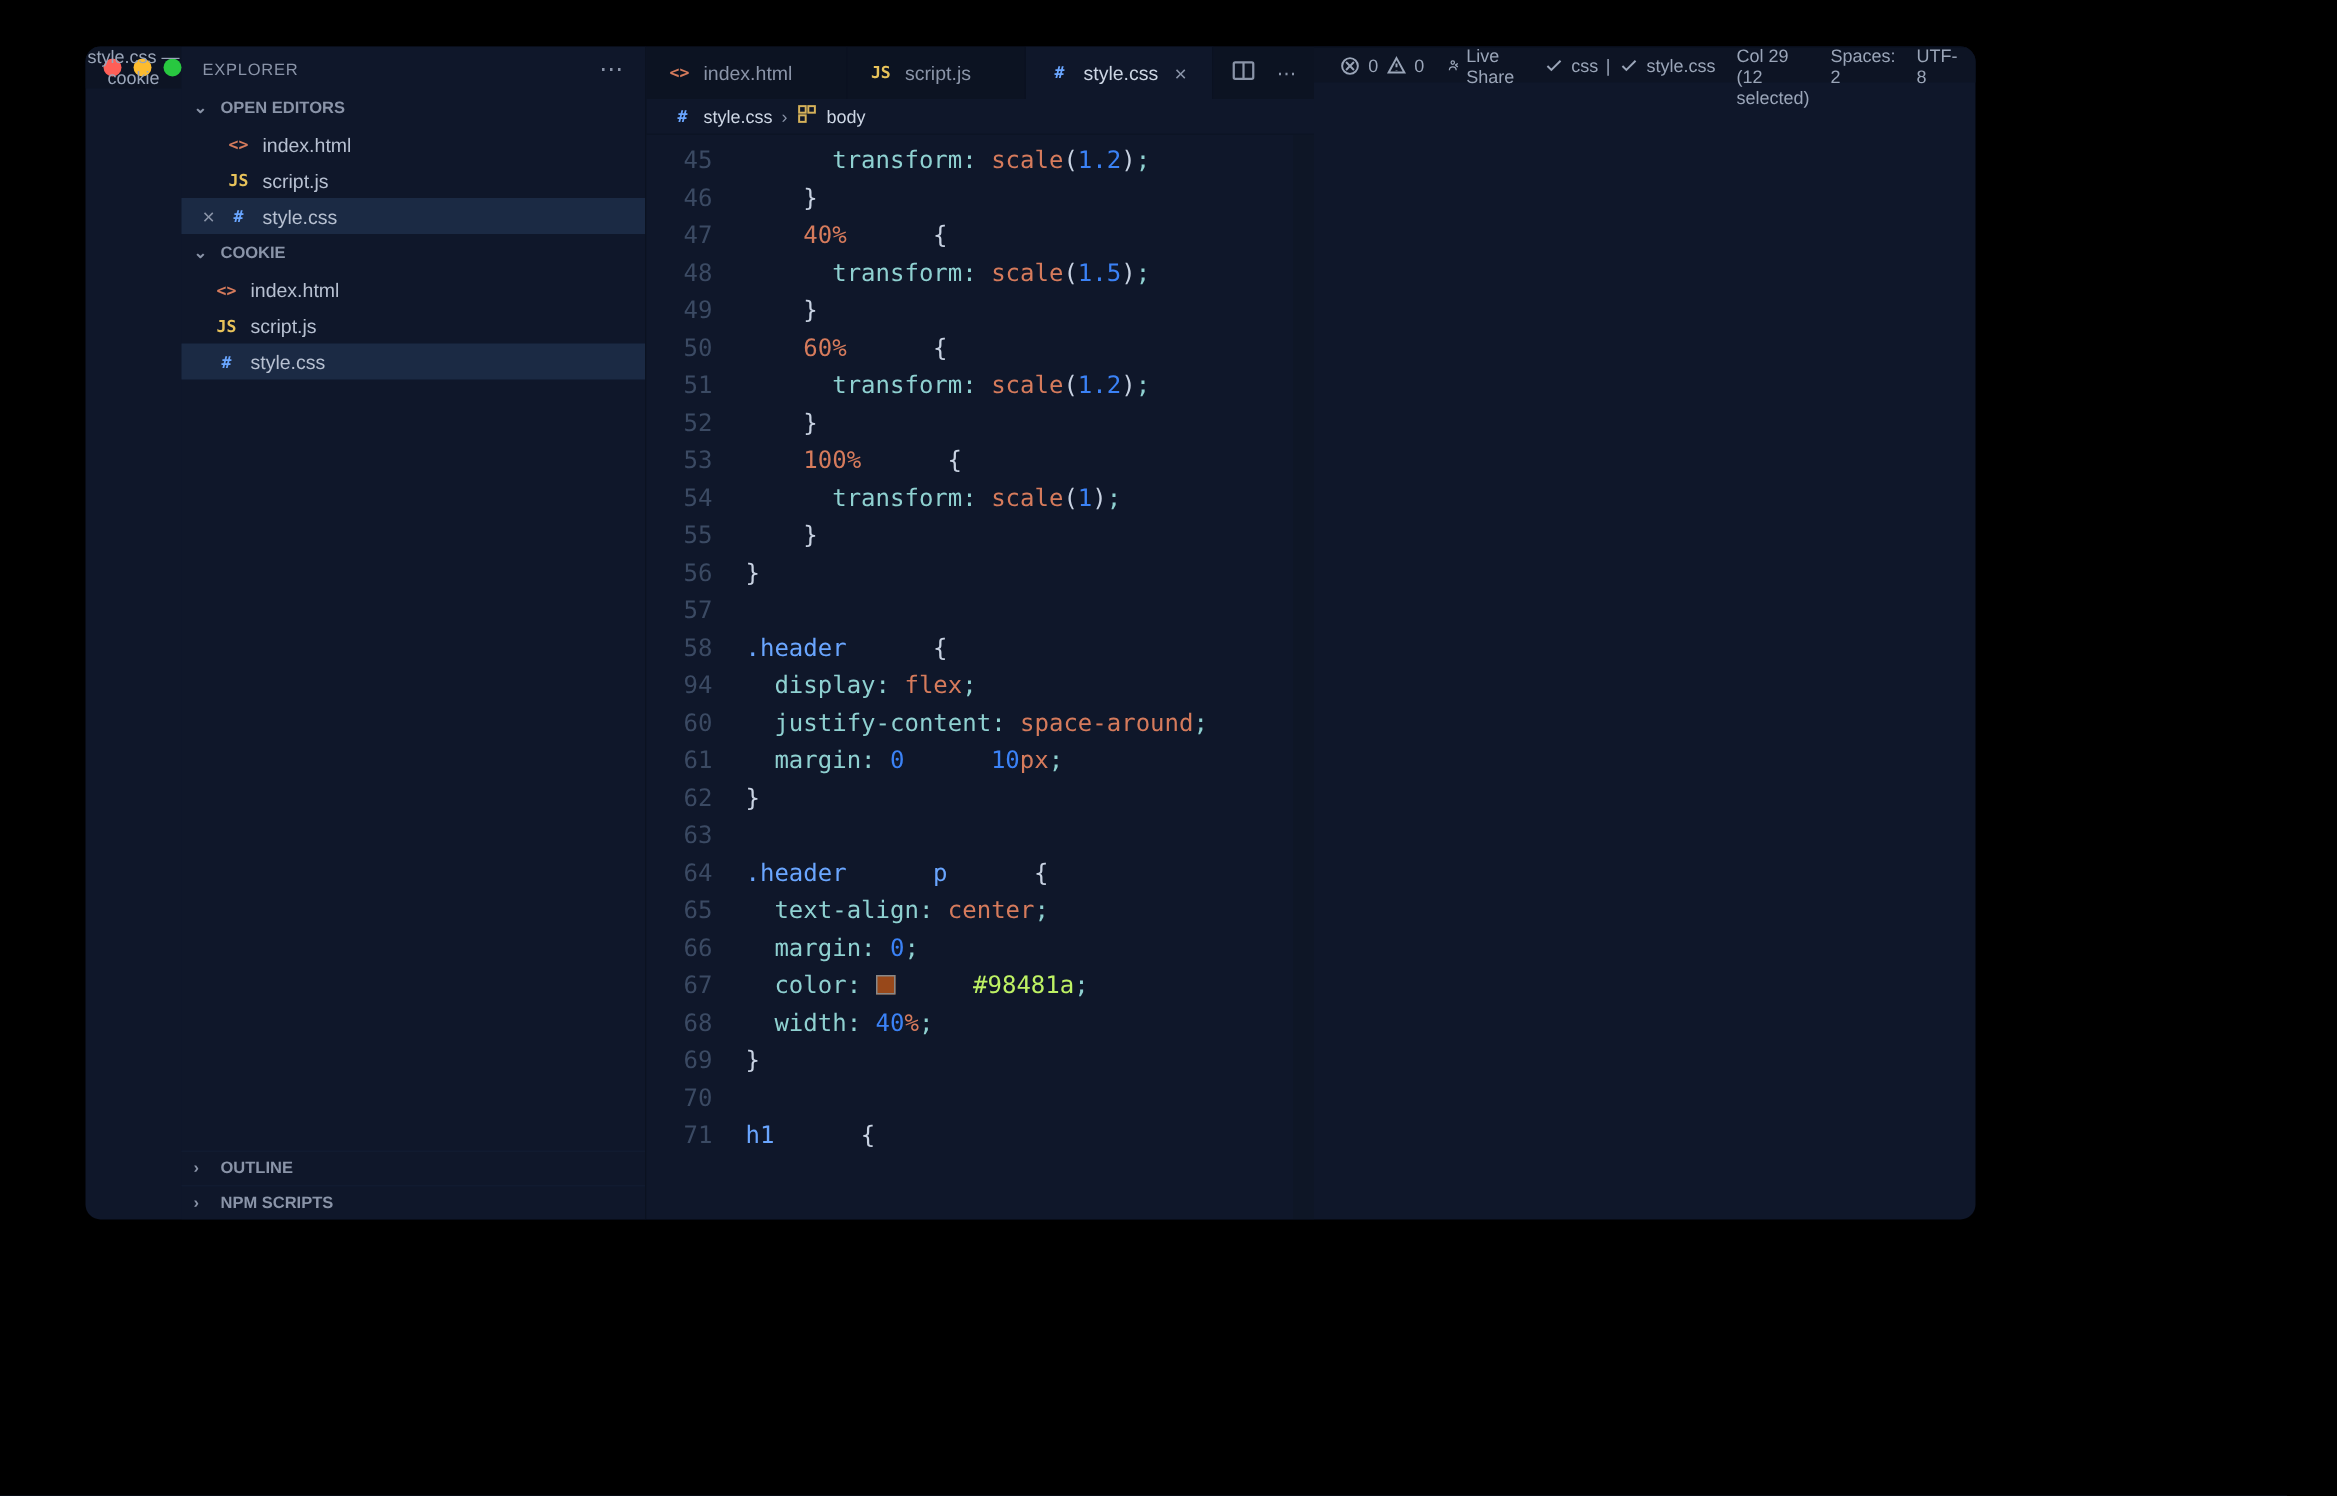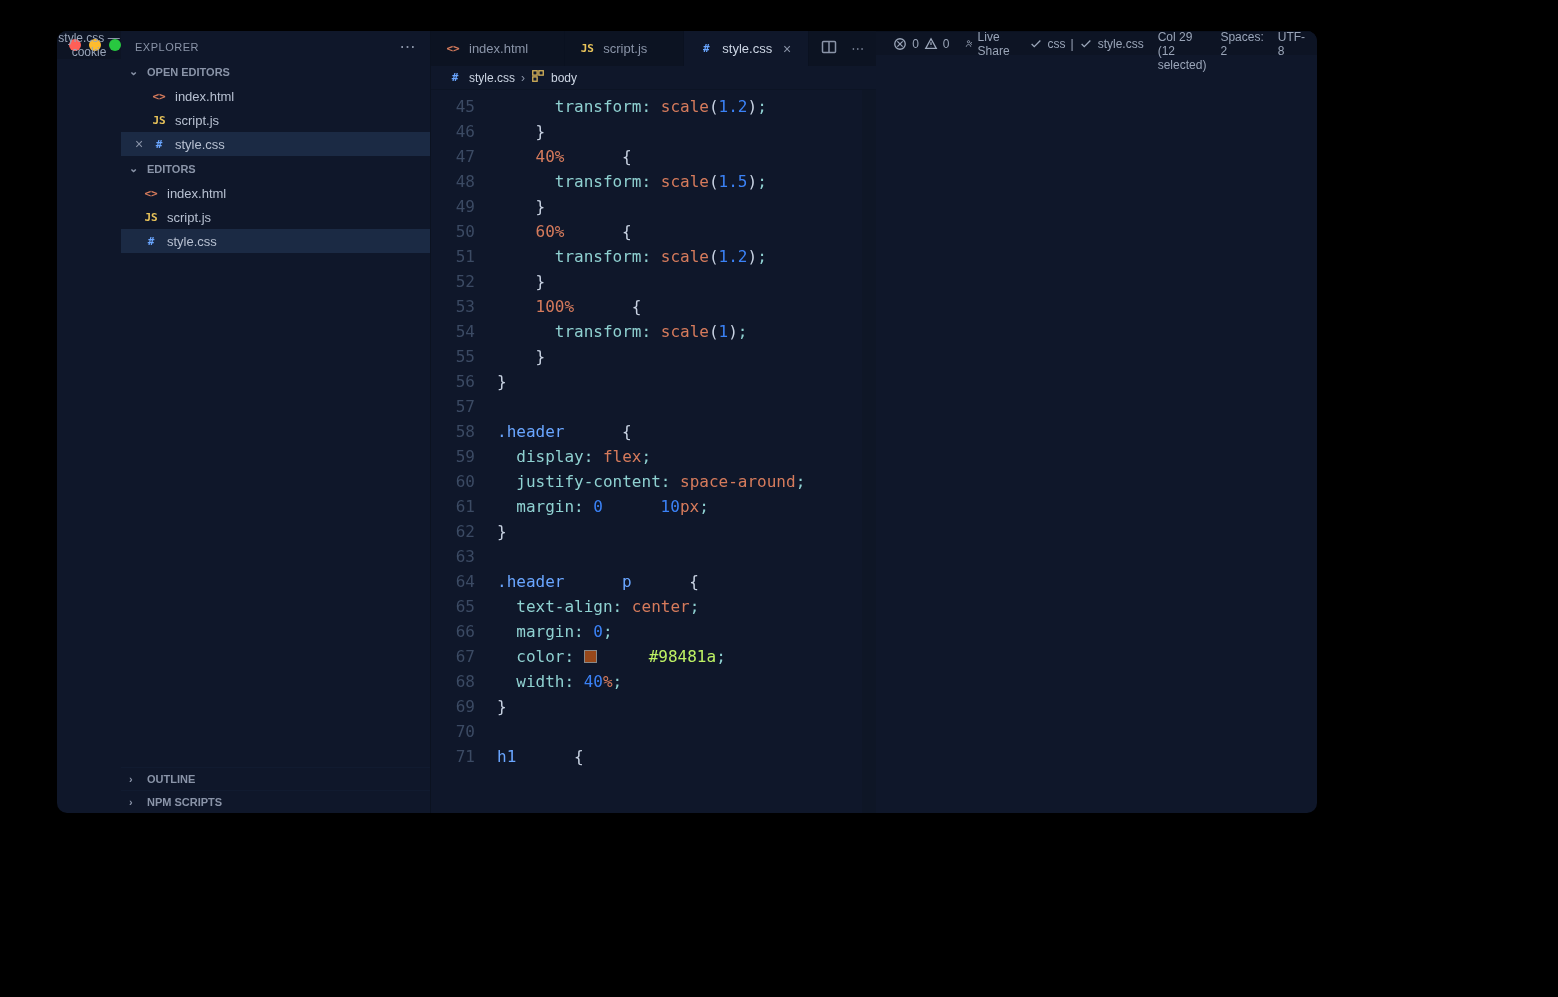--- a/index.html
+++ b/index.html
@@ -171,21 +171,21 @@
           </div>
           <div class="tree-row active">
             <span class="close-x">×</span>
             <span class="file-icon ico-css">#</span>
             <span>style.css</span>
           </div>
         </div>
 
       <div class="section-title">
         <span class="chev">⌄</span>
-        <span>EDITORS</span>
+        <span>COOKIE</span>
       </div>
       <div id="folder-list">
           <div class="tree-row indent2">
             <span class="file-icon ico-html">&lt;&gt;</span>
             <span>index.html</span>
           </div>
           <div class="tree-row indent2">
             <span class="file-icon ico-js">JS</span>
             <span>script.js</span>
           </div>
@@ -262,21 +262,21 @@
             <div>49</div>
             <div>50</div>
             <div>51</div>
             <div>52</div>
             <div>53</div>
             <div>54</div>
             <div>55</div>
             <div>56</div>
             <div>57</div>
             <div>58</div>
-            <div>59</div>
+            <div>94</div>
             <div>60</div>
             <div>61</div>
             <div>62</div>
             <div>63</div>
             <div>64</div>
             <div>65</div>
             <div>66</div>
             <div>67</div>
             <div>68</div>
             <div>69</div>

